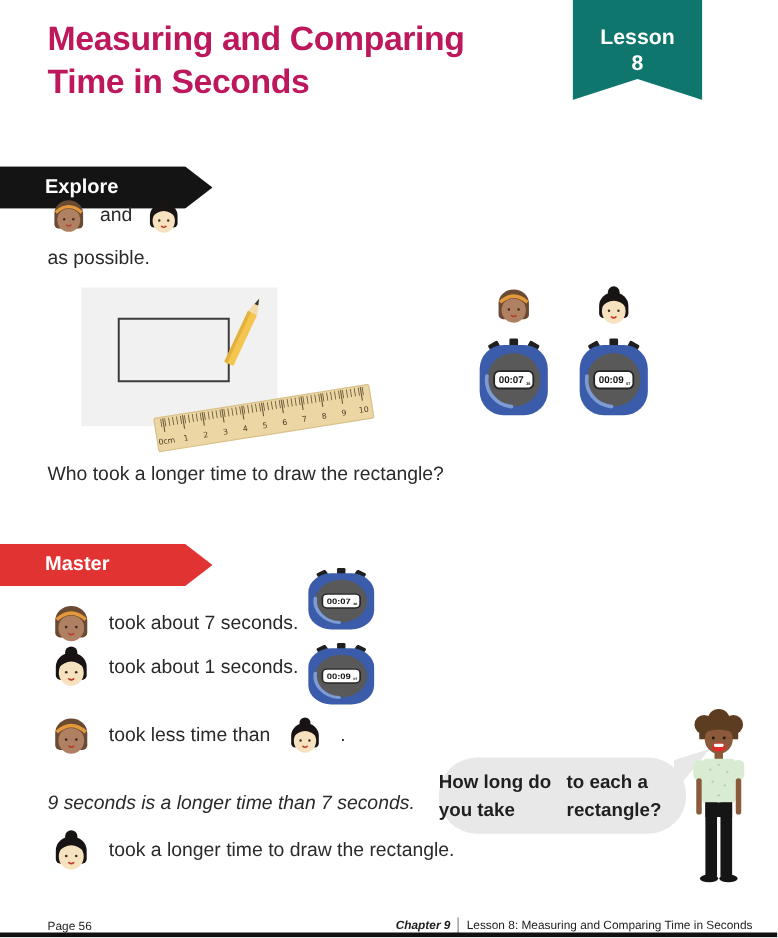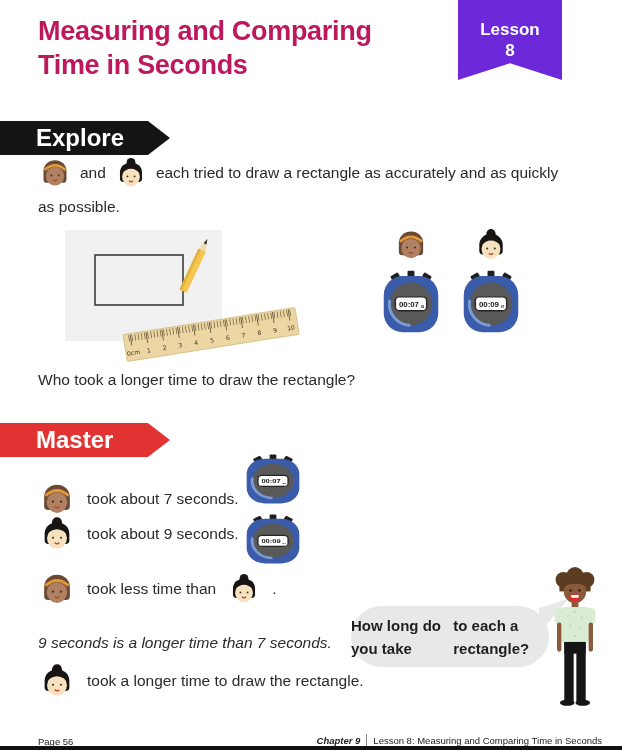--- a/index.html
+++ b/index.html
@@ -2,29 +2,29 @@
 <html><head>
 <meta charset="utf-8">
 <style>
   html,body{margin:0;padding:0;background:#fff;}
   .page{position:relative;width:622px;height:750px;background:#ffffff;overflow:hidden;
         font-family:"Liberation Sans",sans-serif;color:#2a2a2a;}
   .abs{position:absolute;}
 
   
   .title{left:38px;top:14px;font-size:27px;line-height:34px;font-weight:700;color:#be185d;letter-spacing:-0.3px;}
-  .lesson-ribbon{left:458px;top:0;width:104px;height:80px;background:#6d28d9;
+  .lesson-ribbon{left:458px;top:0;width:104px;height:80px;background:#0f766e;
     clip-path:polygon(0 0,100% 0,100% 100%,50% 79%,0 100%);
     color:#fff;font-weight:700;font-size:17px;line-height:21px;text-align:center;
     padding-top:19px;box-sizing:border-box;}
 
   
-  .banner{left:0;height:34px;width:170px;color:#fff;font-weight:700;font-size:24px;
+  .banner{left:0;height:34px;width:170px;color:#fff;font-weight:700;font-size:16px;
     display:flex;align-items:center;padding-left:36px;box-sizing:border-box;
-    clip-path:polygon(0 0,87% 0,100% 50%,87% 100%,0 100%);}
+    clip-path:polygon(0 0,87% 0,100% 50%,87% 100%,0 100%);margin-top:12px;}
   .banner-explore{top:121px;background:#141414;}
   .banner-master{top:423px;background:#e23333;}
 
   
   .intro{left:38px;top:156px;width:560px;font-size:15.5px;}
   .intro-line1{display:flex;align-items:center;gap:8px;}
   .intro .avatar{width:34px;height:34px;flex:0 0 auto;}
   .intro-line2{margin-top:8px;}
 
   .scene{left:58px;top:224px;width:286px;height:149px;}
@@ -125,21 +125,20 @@
 
   <div class="abs intro">
     <div class="intro-line1">
       <svg class="avatar" viewBox="0 0 40 40">
           <use href="#av-a"></use>
         </svg>
       <span>and</span>
       <svg class="avatar" viewBox="0 0 40 40">
           <use href="#av-b"></use>
         </svg>
-      <span>each tried to draw a rectangle as accurately and as quickly</span>
     </div>
     <div class="intro-line2">as possible.</div>
   </div>
 
   <svg class="abs scene" viewBox="0 0 286 149">
     <rect x="7" y="6" width="157" height="111" fill="#f1f1f1"></rect>
     <rect x="37" y="31" width="88" height="50" fill="none" stroke="#3d3d3d" stroke-width="1.6"></rect>
     <g transform="rotate(25 147 20)">
       <polygon points="143,27 151,27 147,14" fill="#f2dcae"></polygon>
       <polygon points="145.4,19.8 148.6,19.8 147,14.5" fill="#333333"></polygon>
@@ -202,21 +201,21 @@
   <svg class="sw sw-small" id="sw1" viewBox="0 0 100 108" preserveAspectRatio="none">
     <use href="#sw-body"></use>
     <text class="sw-time" x="46.5" y="63" text-anchor="middle">00:07</text>
     <text class="sw-sub" x="67" y="65">36</text>
   </svg>
 
   <div class="m-row" id="row2">
     <svg class="avatar" viewBox="0 0 40 40">
         <use href="#av-b"></use>
       </svg>
-    <span>took about 9 seconds.</span>
+    <span>took about 1 seconds.</span>
   </div>
   <svg class="sw sw-small" id="sw2" viewBox="0 0 100 108" preserveAspectRatio="none">
     <use href="#sw-body"></use>
     <text class="sw-time" x="46.5" y="63" text-anchor="middle">00:09</text>
     <text class="sw-sub" x="67" y="65">07</text>
   </svg>
 
   <div class="m-row" id="row3">
     <svg class="avatar" viewBox="0 0 40 40">
         <use href="#av-a"></use>

